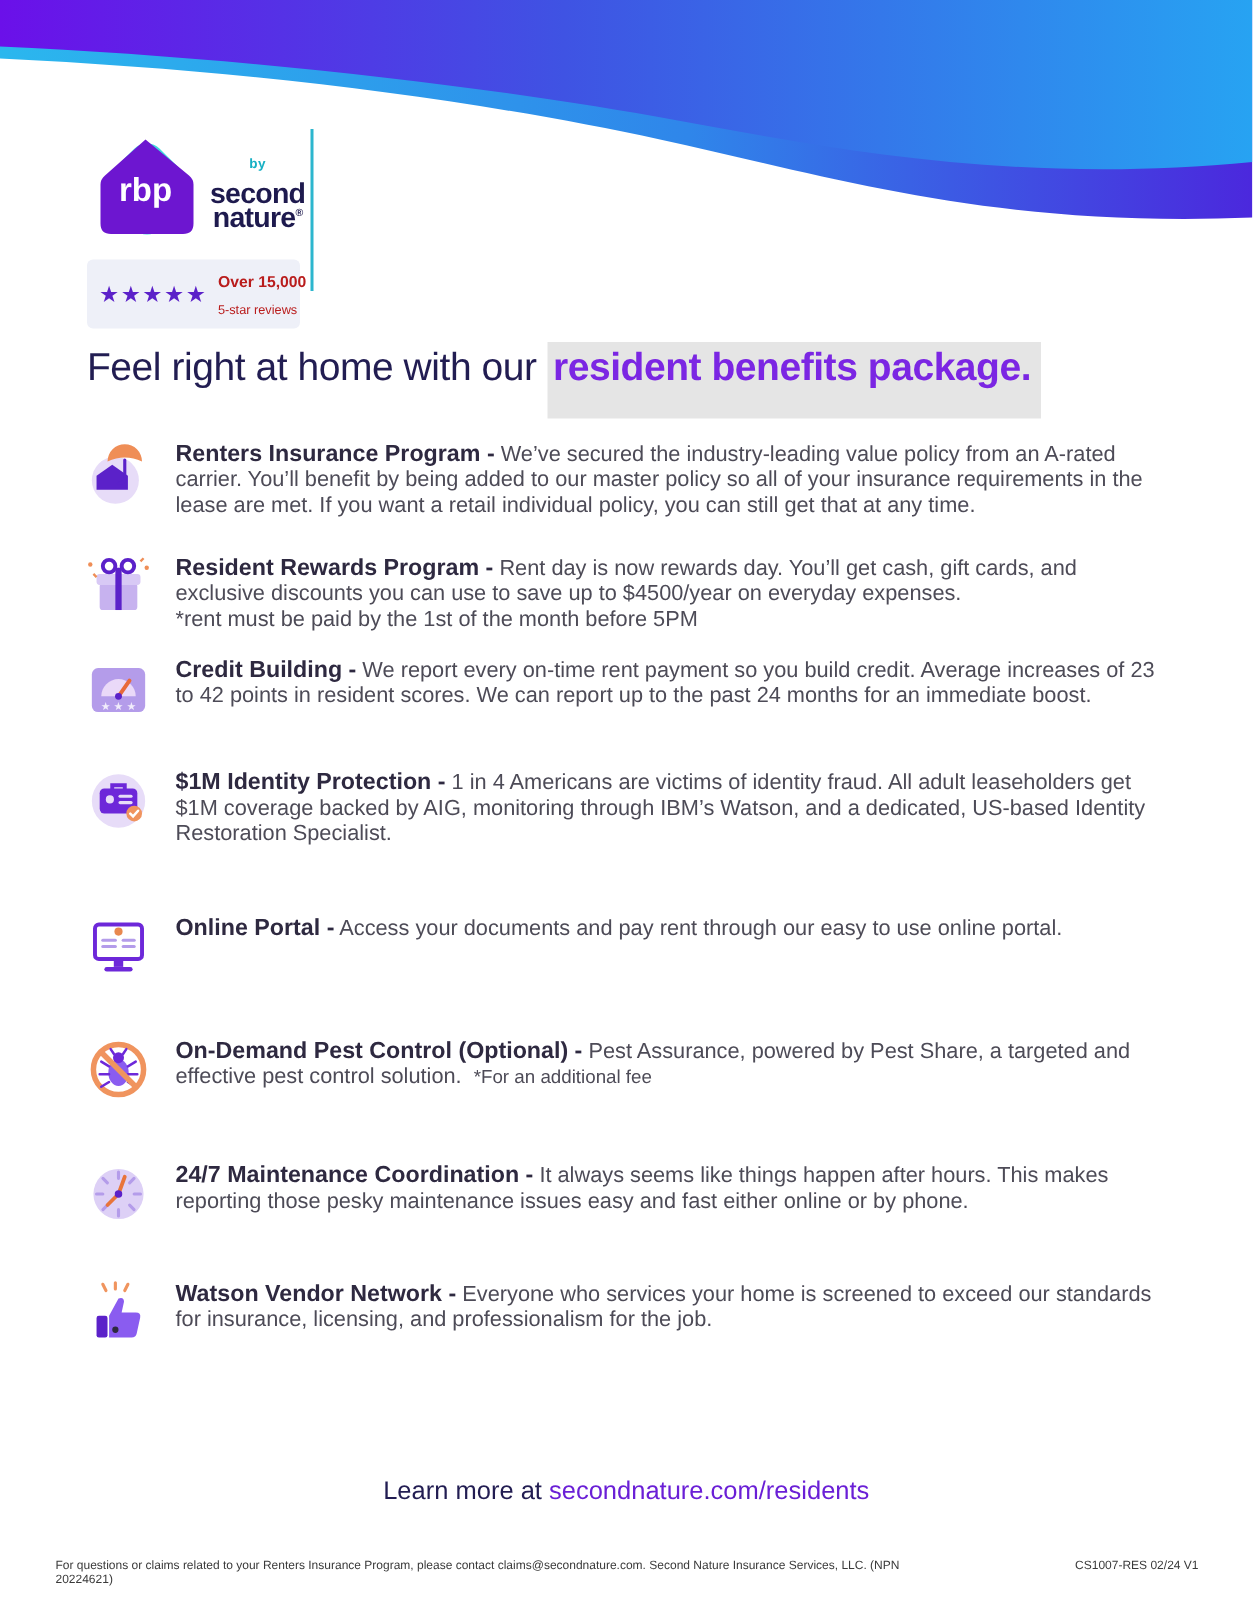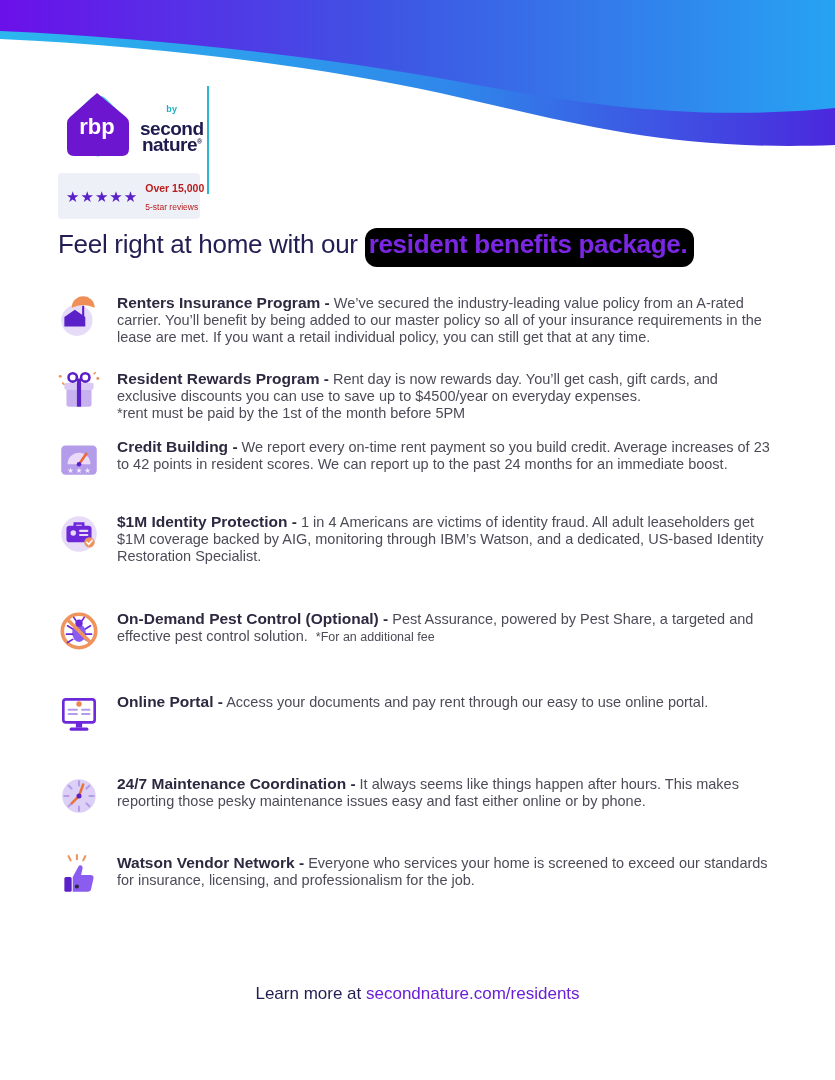--- a/index.html
+++ b/index.html
@@ -32,21 +32,21 @@
     position:absolute; left:228px; top:124px;
     font-size:44px; font-weight:800; letter-spacing:.5px; color:#38a3ad; white-space:nowrap;
   }
   
   .headline {
     position:absolute; left:58px; top:229px; width:775px;
     font-size:26px; font-weight:500; color:#221d52; letter-spacing:-0.3px; white-space:nowrap;
   }
   .headline .hl {
     color:#7b26e3; font-weight:800;
-    background:#000000; padding:1px 7px 8px 4px; border-radius:12px;
+    background:#e5e5e5; padding:1px 7px 20px 4px; border-radius:0;
   }
   
   .benefits { position:absolute; left:56px; top:292px; width:722px; }
   .benefit { display:flex; gap:15px; }
   .benefit .icon-box { width:46px; height:46px; flex-shrink:0; }
   .benefit .txt { flex:1; padding-top:2px; font-size:14.5px; line-height:1.18; color:#4d4b57; }
   .benefit .b-title { font-weight:700; font-size:15.5px; color:#2e2940; }
   .benefit .b-note { display:block; }
   .benefit .b-fine { font-size:12.5px; margin-left:4px; }
   .mb1{margin-bottom:21px}.mb2{margin-bottom:14px}.mb3{margin-bottom:29px}.mb4{margin-bottom:42px}
@@ -173,52 +173,52 @@
         <rect x="22" y="22" width="9" height="2" rx="1" fill="#e7dcf8"></rect>
         <circle cx="32" cy="30" r="5" fill="#f0945e"></circle>
         <path d="M29.5,30 l1.8,1.8 l3.2,-3.6" stroke="#ffffff" stroke-width="1.6" fill="none" stroke-linecap="round"></path>
       </svg>
       <p class="txt">
         <span class="b-title">$1M Identity Protection -</span>
         <span class="b-body">1 in 4 Americans are victims of identity fraud. All adult leaseholders get $1M coverage backed by AIG, monitoring through IBM’s Watson, and a dedicated, US-based Identity Restoration Specialist.</span>
       </p>
     </div>
 
-    <div class="benefit mb5">
-      <svg class="icon-box" viewBox="0 0 44 44">
-        <circle cx="22" cy="22" r="16" fill="none" stroke="#f0945e" stroke-width="3.5"></circle>
-        <ellipse cx="22" cy="24" rx="6.5" ry="8.5" fill="#8a5cf0"></ellipse>
-        <circle cx="22" cy="14.5" r="3.5" fill="#6d28d9"></circle>
-        <path d="M16,20 l-5,-3 M16,25 h-6 M16,30 l-5,3 M28,20 l5,-3 M28,25 h6 M28,30 l5,3 M19,12 l-2,-3 M25,12 l2,-3" stroke="#6d28d9" stroke-width="1.6" stroke-linecap="round"></path>
-        <path d="M11,11 L33,33" stroke="#f0945e" stroke-width="3.5" stroke-linecap="round"></path>
-      </svg>
-      <p class="txt">
-        <span class="b-title">On-Demand Pest Control (Optional) -</span>
-        <span class="b-body">Pest Assurance, powered by Pest Share, a targeted and effective pest control solution.</span>
-        <span class="b-fine">*For an additional fee</span>
-      </p>
-    </div>
-
     <div class="benefit mb6">
       <svg class="icon-box" viewBox="0 0 44 44">
         <rect x="7" y="8" width="30" height="22" rx="2.5" fill="#ffffff" stroke="#6d28d9" stroke-width="2.5"></rect>
         <circle cx="22" cy="12.5" r="2.6" fill="#e8884f"></circle>
         <rect x="11" y="17" width="10" height="2" rx="1" fill="#b49cea"></rect>
         <rect x="11" y="21" width="10" height="2" rx="1" fill="#b49cea"></rect>
         <rect x="24" y="17" width="9" height="2" rx="1" fill="#b49cea"></rect>
         <rect x="24" y="21" width="9" height="2" rx="1" fill="#b49cea"></rect>
         <rect x="19" y="30" width="6" height="5" fill="#6d28d9"></rect>
         <rect x="13" y="35" width="18" height="3" rx="1.5" fill="#6d28d9"></rect>
       </svg>
       <p class="txt">
         <span class="b-title">Online Portal -</span>
         <span class="b-body">Access your documents and pay rent through our easy to use online portal.</span>
       </p>
     </div>
 
+    <div class="benefit mb5">
+      <svg class="icon-box" viewBox="0 0 44 44">
+        <circle cx="22" cy="22" r="16" fill="none" stroke="#f0945e" stroke-width="3.5"></circle>
+        <ellipse cx="22" cy="24" rx="6.5" ry="8.5" fill="#8a5cf0"></ellipse>
+        <circle cx="22" cy="14.5" r="3.5" fill="#6d28d9"></circle>
+        <path d="M16,20 l-5,-3 M16,25 h-6 M16,30 l-5,3 M28,20 l5,-3 M28,25 h6 M28,30 l5,3 M19,12 l-2,-3 M25,12 l2,-3" stroke="#6d28d9" stroke-width="1.6" stroke-linecap="round"></path>
+        <path d="M11,11 L33,33" stroke="#f0945e" stroke-width="3.5" stroke-linecap="round"></path>
+      </svg>
+      <p class="txt">
+        <span class="b-title">On-Demand Pest Control (Optional) -</span>
+        <span class="b-body">Pest Assurance, powered by Pest Share, a targeted and effective pest control solution.</span>
+        <span class="b-fine">*For an additional fee</span>
+      </p>
+    </div>
+
     <div class="benefit mb7">
       <svg class="icon-box" viewBox="0 0 44 44">
         <circle cx="22" cy="22" r="16" fill="#ddd0f6"></circle>
         <g stroke="#b49cea" stroke-width="2" stroke-linecap="round">
           <path d="M22,8 v4 M22,32 v4 M8,22 h4 M32,22 h4 M12.1,12.1 l2.8,2.8 M29.1,29.1 l2.8,2.8 M31.9,12.1 l-2.8,2.8 M14.9,29.1 l-2.8,2.8"></path>
         </g>
         <path d="M22,22 L26,11" stroke="#e8743a" stroke-width="2.4" stroke-linecap="round"></path>
         <path d="M22,22 L15,29" stroke="#e8743a" stroke-width="2.4" stroke-linecap="round"></path>
         <circle cx="22" cy="22" r="2.4" fill="#5b21c9"></circle>
       </svg>
@@ -242,14 +242,18 @@
         <span class="b-body">Everyone who services your home is screened to exceed our standards for insurance, licensing, and professionalism for the job.</span>
       </p>
     </div>
 
   </div>
 
   <div class="learn-more">
     <span>Learn more at </span><a href="#">secondnature.com/residents</a>
   </div>
 
+  <div class="fineprint">
+    <span class="fp-left">For questions or claims related to your Renters Insurance Program, please contact claims@secondnature.com. Second Nature Insurance Services, LLC. (NPN 20224621)</span>
+    <span class="fp-right">CS1007-RES 02/24 V1</span>
+  </div>
 
 </div>
 
 </body></html>

